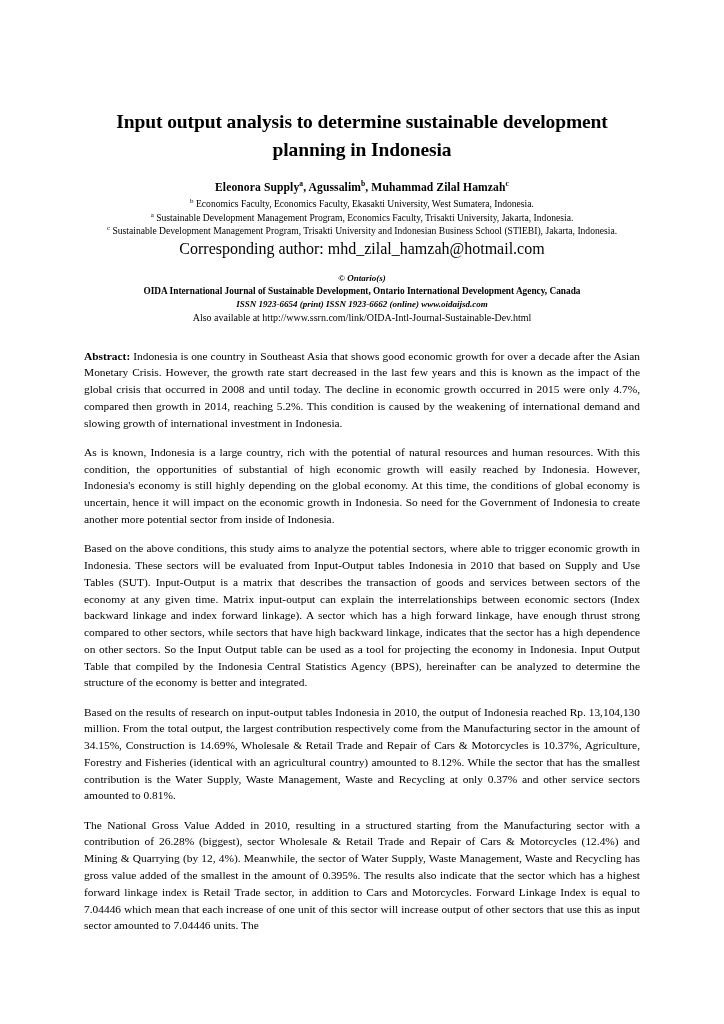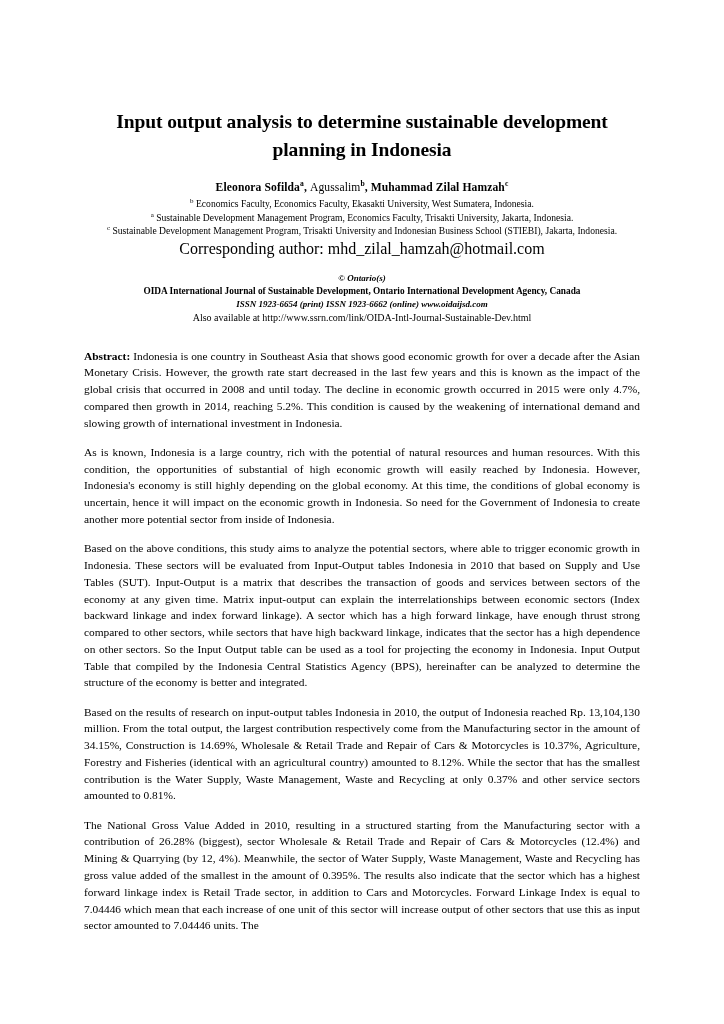--- a/index.html
+++ b/index.html
@@ -36,21 +36,21 @@
     font-weight: bold;
     margin: 0 0 3px 0;
     letter-spacing: 0.1px;
   }
   .authors .sup {
     font-size: 7.6px;
     vertical-align: super;
     font-weight: bold;
   }
   .authors .plain {
-    font-weight: normal;
+    font-weight: bold;
   }
   .affil {
     text-align: center;
     font-size: 9.6px;
     line-height: 1.38;
     margin: 0;
   }
   .affil .sup {
     font-size: 7px;
     vertical-align: super;
@@ -99,21 +99,21 @@
   }
 </style>
 </head>
 <body>
 
 <div class="page">
 
   <h1 class="title">Input output analysis to determine sustainable development planning in Indonesia</h1>
 
   <div class="authors">
-    <span>Eleonora Sofilda</span><span class="sup">a</span><span>, </span><span class="plain">Agussalim</span><span class="sup">b</span><span>, </span><span>Muhammad Zilal Hamzah</span><span class="sup">c</span>
+    <span>Eleonora Supply</span><span class="sup">a</span><span>, </span><span class="plain">Agussalim</span><span class="sup">b</span><span>, </span><span>Muhammad Zilal Hamzah</span><span class="sup">c</span>
   </div>
 
   <p class="affil"><span class="sup">b</span> <span>Economics Faculty, Economics Faculty, Ekasakti University, West Sumatera, Indonesia.</span></p>
   <p class="affil"><span class="sup">a</span> <span>Sustainable Development Management Program, Economics Faculty, Trisakti University, Jakarta, Indonesia.</span></p>
   <p class="affil"><span class="sup">c</span> <span>Sustainable Development Management Program, Trisakti University and Indonesian Business School (STIEBI), Jakarta, Indonesia.</span></p>
 
   <p class="corresponding">Corresponding author: mhd_zilal_hamzah@hotmail.com</p>
 
   <div class="journal-block">
     <div class="authorline">© Ontario(s)</div>

